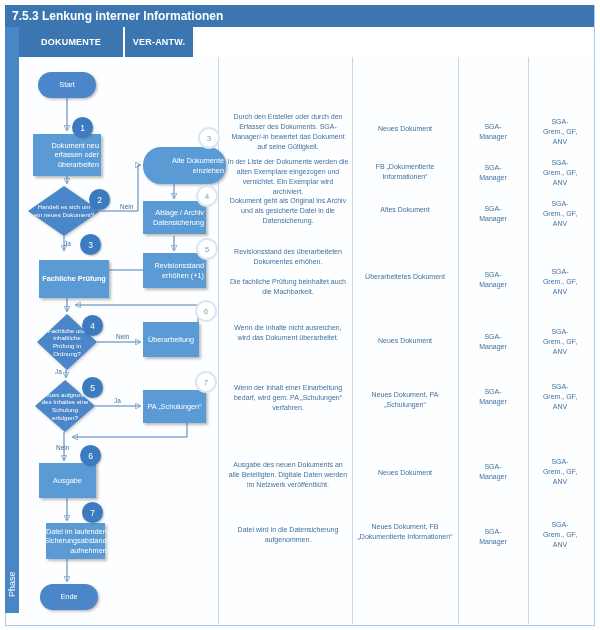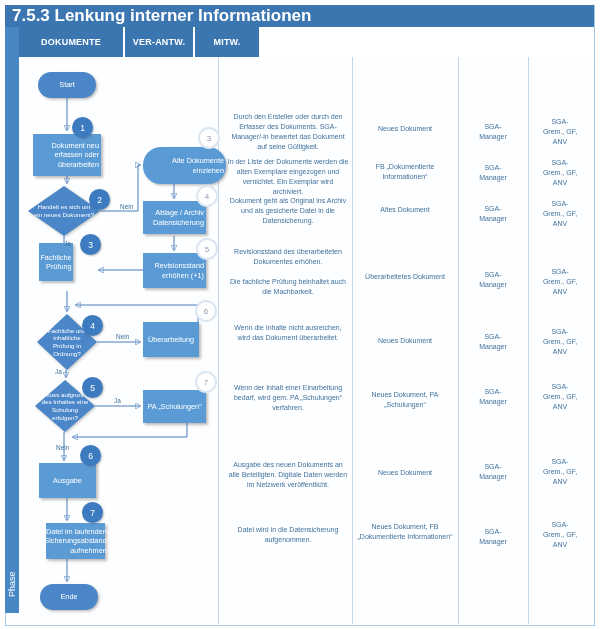--- a/index.html
+++ b/index.html
@@ -1,20 +1,20 @@
 <!DOCTYPE html>
 <html><head>
 <meta charset="utf-8">
 <style>
   html,body{margin:0;padding:0;width:600px;height:630px;background:#fff;overflow:hidden;
     font-family:"Liberation Sans",sans-serif;}
   .abs{position:absolute;}
   #frame{left:5px;top:5px;width:588px;height:619px;border:1px solid #A9C9E6;background:#FDFEFF;}
   #titlebar{left:5px;top:5px;width:589px;height:22px;background:#3B76B1;color:#fff;
-    font-size:17px;font-weight:bold;line-height:22px;padding-left:7px;box-sizing:border-box;}
+    font-size:12px;font-weight:bold;line-height:22px;padding-left:7px;box-sizing:border-box;}
   #strip{left:5px;top:27px;width:14px;height:586px;background:#4986C4;}
   #phase{left:5px;top:555px;width:14px;height:58px;display:flex;align-items:center;justify-content:center;
     writing-mode:vertical-rl;transform:rotate(180deg);color:#fff;font-size:9px;}
   #header{left:19px;top:27px;width:575px;height:30px;display:flex;background:#fff;}
   .hcell{background:#3B76B1;color:#fff;font-size:9px;font-weight:bold;letter-spacing:.2px;
     display:flex;align-items:center;justify-content:center;margin-right:2px;box-sizing:border-box;}
   .hc0{width:199px;} .hc1{width:132px;} .hc2{width:104px;} .hc3{width:68px;text-align:center;} .hc4{width:64px;margin-right:0;}
   .vline{position:absolute;top:57px;width:1px;height:567px;background:#C3D8EC;}
   .box{position:absolute;background:#5B9BD5;color:#fff;display:flex;align-items:center;justify-content:center;
     text-align:right;font-size:7.3px;line-height:1.3;box-shadow:1.5px 1.5px 2.5px rgba(90,90,90,.4);
@@ -46,21 +46,20 @@
 <div class="abs" id="frame"></div>
 
 <div class="abs" id="titlebar">7.5.3 Lenkung interner Informationen</div>
 
 <div class="abs" id="strip"></div>
 <div class="abs" id="phase">Phase</div>
 
 <div class="abs" id="header">
   <div class="hcell hc2">DOKUMENTE</div>
   <div class="hcell hc3">VER-ANTW.</div>
-  <div class="hcell hc4">MITW.</div>
 </div>
 
 <div class="vline" style="left:218px;"></div>
 <div class="vline" style="left:352px;"></div>
 <div class="vline" style="left:458px;"></div>
 <div class="vline" style="left:528px;"></div>
 
 <svg id="wires">
   <defs>
     <marker id="ar" viewBox="0 0 10 10" refX="8" refY="5" markerWidth="6" markerHeight="6" orient="auto-start-reverse">
@@ -90,21 +89,21 @@
 
 <div class="dmw" style="left:28px;top:186px;width:72px;height:50px;">
   <div class="diamond">
       <span>Handelt es sich um ein neues Dokument?</span>
     </div>
 </div>
 
 <div class="box" style="left:143px;top:147px;width:83px;height:37px;border-radius:18px;">Alte Dokumente einziehen</div>
 <div class="box" style="left:143px;top:201px;width:63px;height:33px;">Ablage / Archiv Datensicherung</div>
 <div class="box" style="left:143px;top:253px;width:63px;height:35px;">Revisionsstand erhöhen (+1)</div>
-<div class="box" style="left:39px;top:243px;width:34px;height:38px;">Fachliche Prüfung</div>
+<div class="box" style="left:39px;top:260px;width:70px;height:38px;font-weight:bold;">Fachliche Prüfung</div>
 
 <div class="dmw" style="left:37px;top:314px;width:60px;height:56px;">
   <div class="diamond">
       <span>Fachliche und inhaltliche Prüfung in Ordnung?</span>
     </div>
 </div>
 <div class="box" style="left:143px;top:322px;width:56px;height:35px;">Überarbeitung</div>
 
 <div class="dmw" style="left:35px;top:380px;width:60px;height:52px;">
   <div class="diamond">

